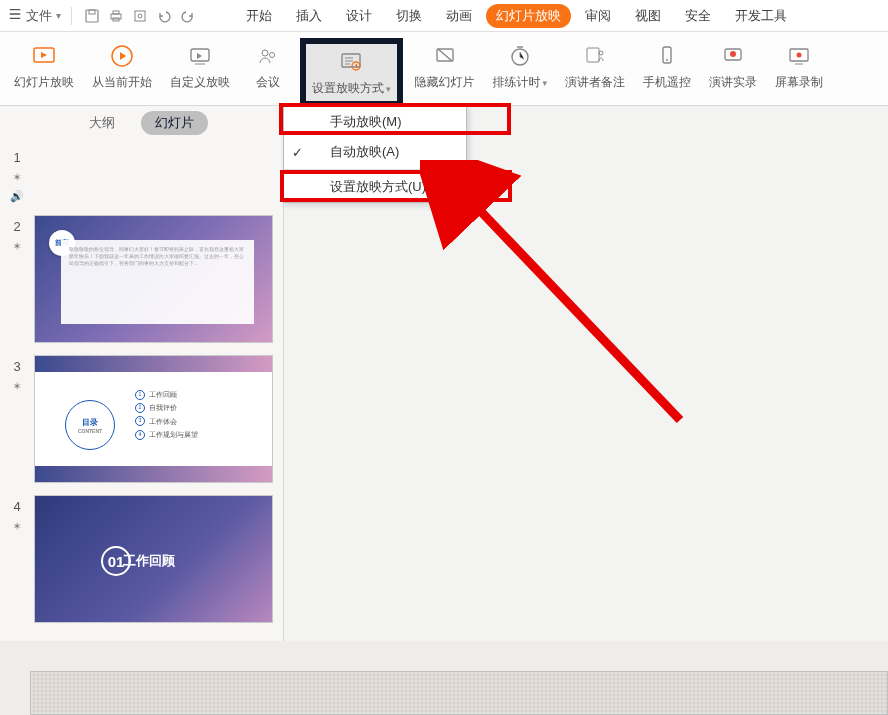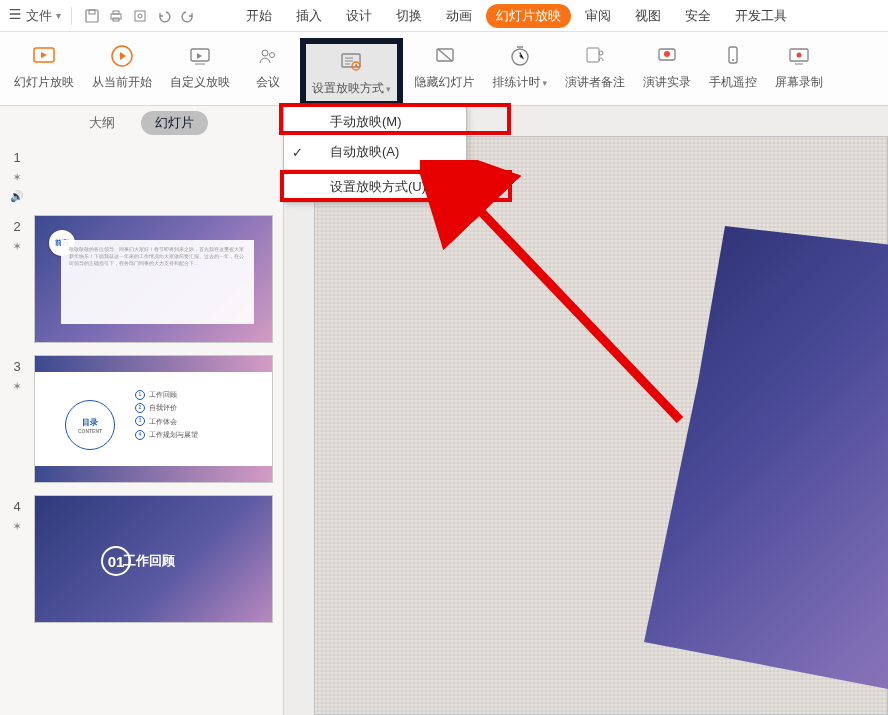--- a/index.html
+++ b/index.html
@@ -28,21 +28,21 @@
 .dropdown-menu .item { height:30px; display:flex; align-items:center; padding:0 12px 0 46px; font-size:13px; color:#333; cursor:pointer; position:relative; }
 .dropdown-menu .item .check { position:absolute; left:8px; font-size:13px; color:#333; }
 .dropdown-menu .divider { height:1px; background:#ddd; margin:2px 0; }
 
 .highlight-box { position:absolute; border:4px solid #e60000; z-index:60; pointer-events:none; }
 .hl1 { top:103px; left:279px; width:232px; height:32px; }
 .hl2 { top:170px; left:280px; width:232px; height:32px; }
 
 .arrow-overlay { position:absolute; top:160px; left:420px; width:300px; height:300px; z-index:55; pointer-events:none; }
 
-.workspace { position:absolute; top:106px; left:0; right:0; bottom:0; display:flex; background:#f3f3f2; }
+.workspace { position:absolute; top:106px; left:0; right:0; bottom:0; display:flex; background:#f3f3f2;flex-direction:column; }
 
 .slide-panel { width:284px; background:#f7f6f5; border-right:1px solid #d6d6d6; display:flex; flex-direction:column; }
 .outline-tabs { height:34px; display:flex; align-items:center; justify-content:center; gap:12px; font-size:13px; }
 .outline-tabs .otab { padding:3px 14px; border-radius:12px; cursor:pointer; color:#666; }
 .outline-tabs .otab.active { background:#bfbfbf; color:#0f172a; }
 
 .thumbs { flex:1; overflow-y:auto; padding:6px 10px 6px 6px; }
 .thumb-row { display:flex; gap:6px; margin-bottom:12px; }
 .thumb-num-col { width:22px; display:flex; flex-direction:column; align-items:center; gap:6px; font-size:13px; color:#555; padding-top:4px; }
 .thumb-num-col .mini-icon { font-size:11px; color:#888; }
@@ -217,34 +217,34 @@
           <rect x="5" y="5" width="12" height="14" rx="1" fill="none" stroke="#888"></rect>
           <circle cx="19" cy="10" r="2" fill="none" stroke="#888"></circle>
           <path d="M17 18c0-2 1-3 2-3s2 1 2 3" fill="none" stroke="#888"></path>
         </svg>
       </span>
     <span>演讲者备注</span>
   </div>
   <div class="btn">
     <span class="ico">
         <svg viewBox="0 0 26 26">
+          <rect x="9" y="4" width="8" height="16" rx="2" fill="none" stroke="#888" stroke-width="1.4"></rect>
+          <circle cx="13" cy="17" r="1" fill="#888"></circle>
+        </svg>
+      </span>
+    <span>手机遥控</span>
+  </div>
+  <div class="btn">
+    <span class="ico">
+        <svg viewBox="0 0 26 26">
           <rect x="5" y="6" width="16" height="11" rx="2" fill="none" stroke="#888" stroke-width="1.3"></rect>
           <circle cx="13" cy="11" r="3" fill="#e74c3c"></circle>
         </svg>
       </span>
     <span>演讲实录</span>
-  </div>
-  <div class="btn">
-    <span class="ico">
-        <svg viewBox="0 0 26 26">
-          <rect x="9" y="4" width="8" height="16" rx="2" fill="none" stroke="#888" stroke-width="1.4"></rect>
-          <circle cx="13" cy="17" r="1" fill="#888"></circle>
-        </svg>
-      </span>
-    <span>手机遥控</span>
   </div>
   <div class="btn">
     <span class="ico">
         <svg viewBox="0 0 26 26">
           <rect x="4" y="6" width="18" height="12" rx="1" fill="none" stroke="#888" stroke-width="1.3"></rect>
           <path d="M9 21h8" stroke="#888"></path>
           <circle cx="13" cy="12" r="2.5" fill="#e74c3c"></circle>
         </svg>
       </span>
     <span>屏幕录制</span>

